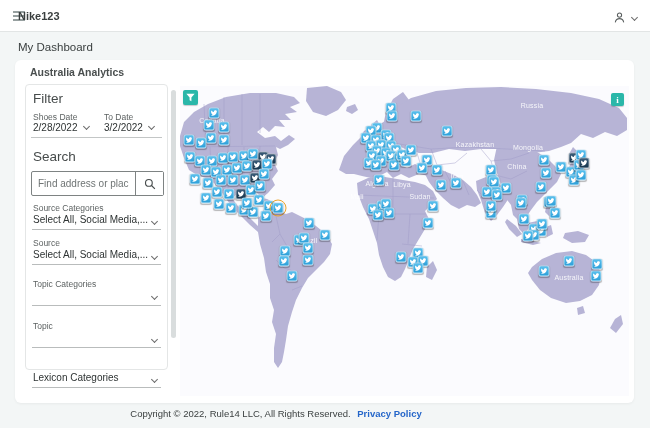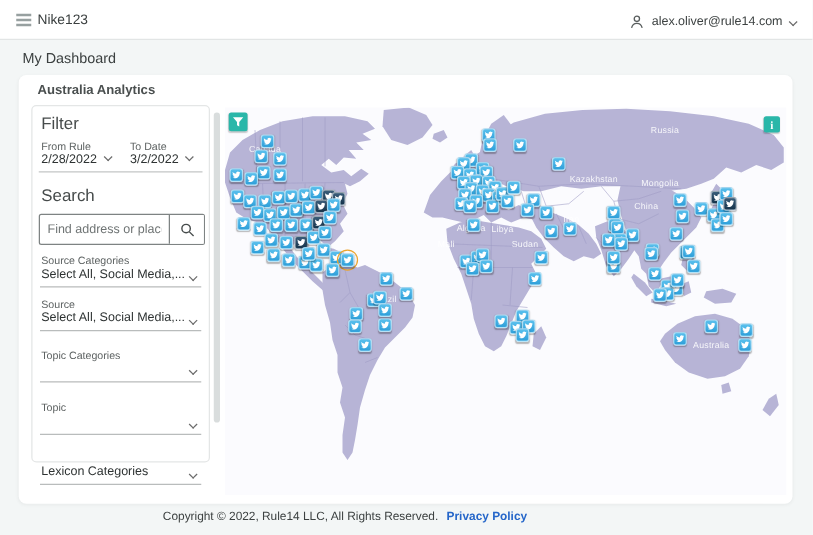--- a/index.html
+++ b/index.html
@@ -6,21 +6,21 @@
   html,body { width:650px; height:428px; overflow:hidden; background:#f3f6f6;
     font-family:"Liberation Sans", sans-serif; }
   .chev { display:inline-block; width:5px; height:5px; border-right:1.2px solid #6b6b6b;
     border-bottom:1.2px solid #6b6b6b; transform:rotate(45deg); margin-left:6px; vertical-align:2px; }
 
   
   .topbar { position:absolute; left:0; top:0; width:650px; height:32px; background:#fff;
     border-bottom:1px solid #e2e5e5; z-index:5; }
   .burger { position:absolute; left:13px; top:11px; width:12px; height:10px; cursor:pointer; }
   .burger span { display:block; height:2px; background:#97a0a0; margin-bottom:2px; }
-  .brand { position:absolute; left:30px; top:10px; font-size:11px; font-weight:normal; color:#3a3f3f; }
+  .brand { position:absolute; left:18px; top:10px; font-size:11px; font-weight:bold; color:#3a3f3f; }
   .usermenu { position:absolute; right:13px; top:8px; height:18px; display:flex; align-items:center; cursor:pointer; }
   .usermenu .email { font-size:10px; color:#3d4242; margin-left:5px; }
 
   
   .crumb { position:absolute; left:18px; top:41px; font-size:11.5px; color:#3b4040; }
   .crumb b { font-weight:normal; }
 
   
   .card { position:absolute; left:15px; top:60px; width:619px; height:343px; background:#fff;
     border-radius:6px; box-shadow:0 1px 3px rgba(0,0,0,.05); }
@@ -77,36 +77,35 @@
       <span></span>
       <span></span>
       <span></span>
     </div>
   <div class="brand">Nike123</div>
   <div class="usermenu">
     <svg width="13" height="13" viewBox="0 0 16 16" fill="none" stroke="#5a5f5f" stroke-width="1.3">
       <circle cx="8" cy="5" r="2.6"></circle>
         <path d="M2.8 14 C3.5 10.6 5.5 9.4 8 9.4 C10.5 9.4 12.5 10.6 13.2 14"></path>
     </svg>
-    <span class="email">alex.oliver@rule14.com</span>
     <span class="chev"></span>
   </div>
 </div>
 
 <div class="crumb">
   <b>My</b>
   <span>Dashboard</span>
 </div>
 
 <div class="card"></div>
 <div class="section-title">Australia Analytics</div>
 
 <div class="panel">
   <h2 style="top:6px">Filter</h2>
-  <span class="flabel" style="left:7px; top:27px">From Rule</span>
+  <span class="flabel" style="left:7px; top:27px">Shoes Date</span>
   <span class="flabel" style="left:78px; top:27px">To Date</span>
   <span class="fvalue" style="left:7px; top:37px">
     <span>2/28/2022</span><span class="chev"></span>
   </span>
   <span class="fvalue" style="left:78px; top:37px">
     <span>3/2/2022</span><span class="chev"></span>
   </span>
   <div class="divider" style="top:52px"></div>
 
   <h2 style="top:64px">Search</h2>

